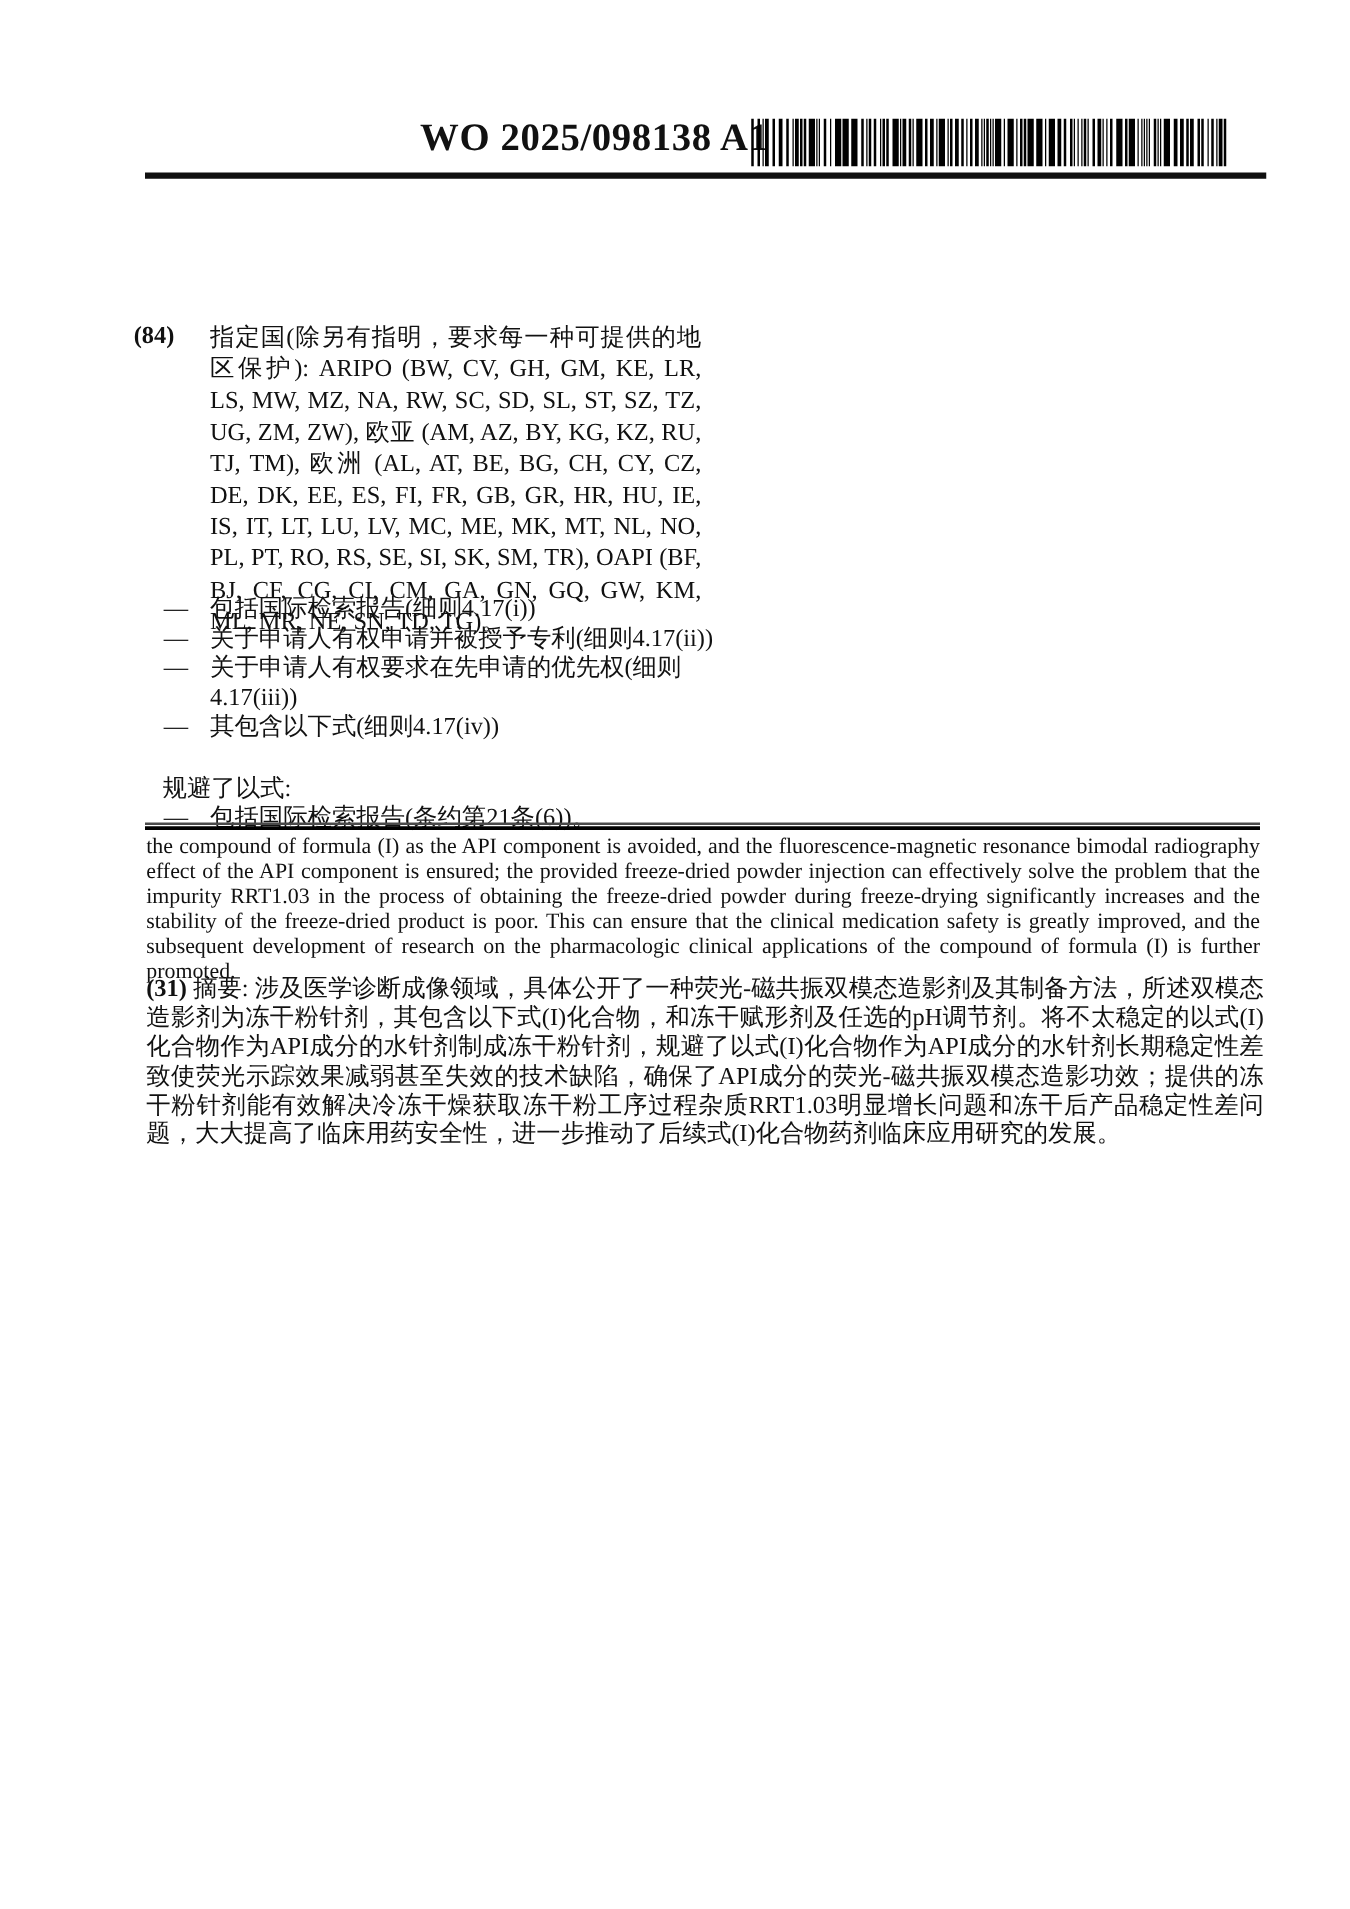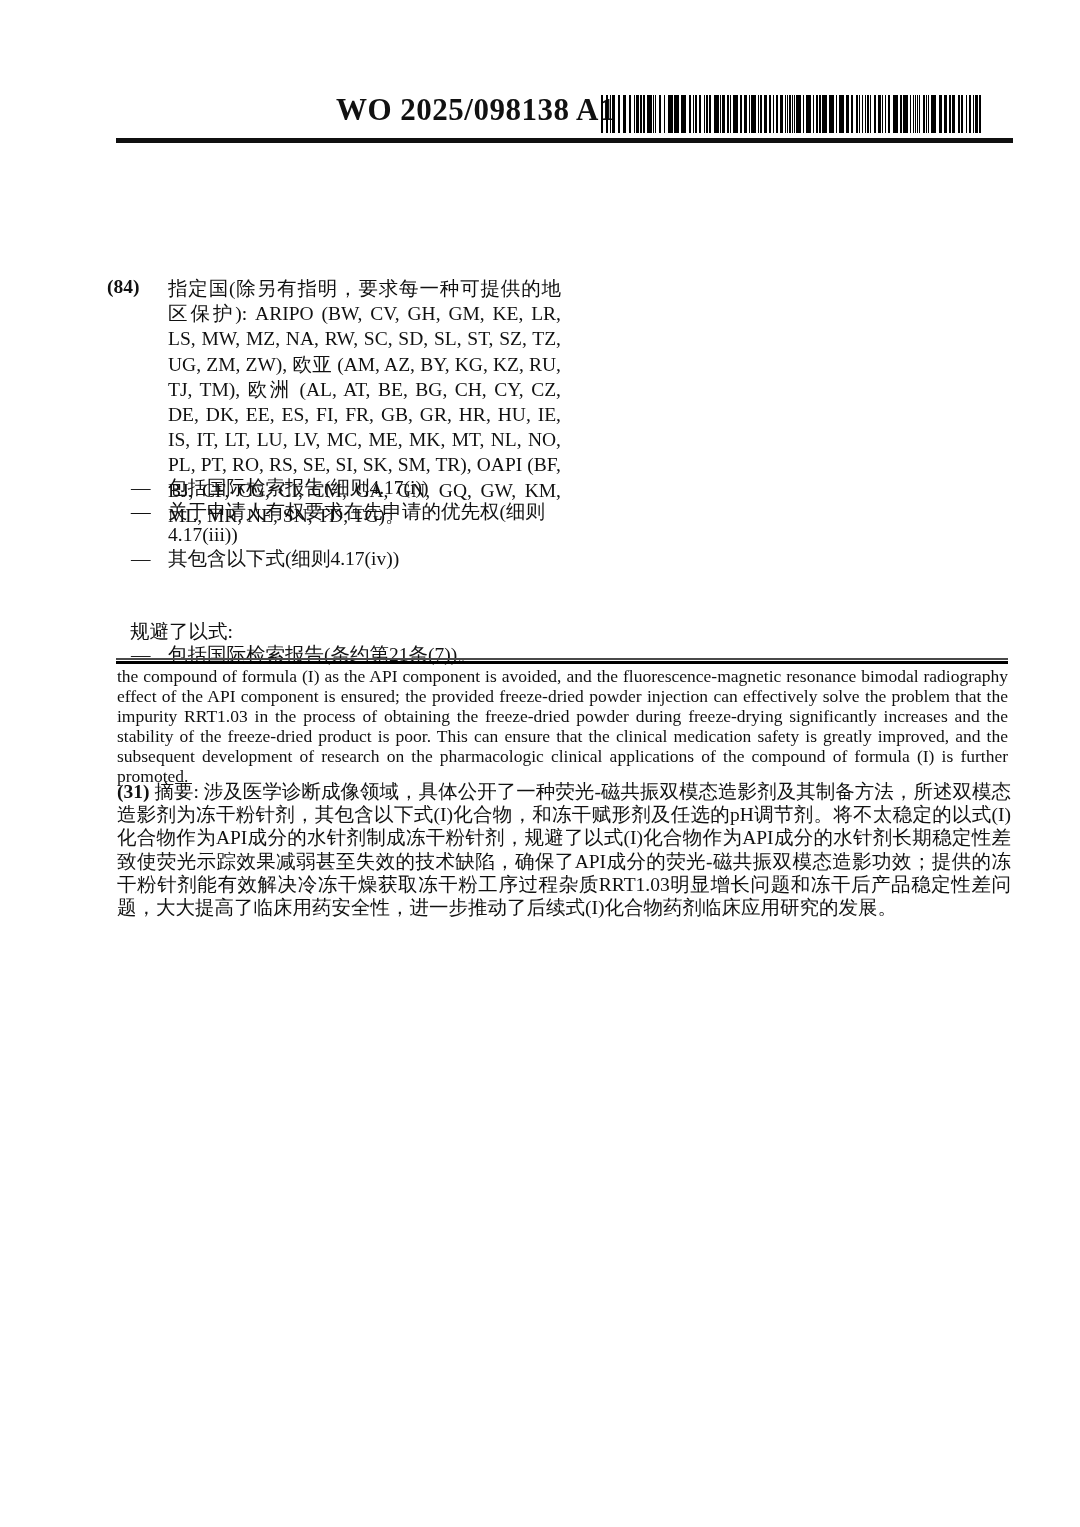--- a/index.html
+++ b/index.html
@@ -26,21 +26,21 @@
   .barcode span{display:block;height:100%;background:#000;flex:none;}
   .rule-top{
     position:absolute;left:116px;top:138px;width:897px;height:5px;
     background:#101010;
   }
   
   .codes-cont{
     position:absolute;left:168px;top:157px;width:393px;
     font-size:20px;line-height:24.7px;text-align:justify;
   }
-  .sec84{position:absolute;left:107px;top:258px;width:456px;margin-top:18px;}
+  .sec84{position:absolute;left:107px;top:258px;width:456px;}
   .sec84 .label{
     position:absolute;left:0;top:0;
     font-weight:bold;font-size:19.5px;
   }
   .sec84 .body{
     margin-left:61px;width:393px;
     font-size:19.5px;line-height:25.2px;text-align:justify;
   }
   .decl{position:absolute;left:130px;top:476px;width:462px;
     font-size:19.5px;line-height:23.6px;}
@@ -178,37 +178,38 @@
   </div>
 
   <div class="decl">
     <div class="decl-items">
       <div class="item">
         <span class="dash">—</span>
         <span>包括国际检索报告(细则4.17(i))</span>
       </div>
       <div class="item">
         <span class="dash">—</span>
+        <span>关于申请人有权申请并被授予专利(细则4.17(ii))</span>
       </div>
       <div class="item">
         <span class="dash">—</span>
         <span>关于申请人有权要求在先申请的优先权(细则 4.17(iii))</span>
       </div>
       <div class="item">
         <span class="dash">—</span>
         <span>其包含以下式(细则4.17(iv))</span>
       </div>
     </div>
   </div>
 
   <div class="pubnote">
     <div>规避了以式:</div>
     <div class="item">
       <span class="dash">—</span>
-      <span>包括国际检索报告(条约第21条(7))。</span>
+      <span>包括国际检索报告(条约第21条(6))。</span>
     </div>
   </div>
 
   <div class="rule-mid"></div>
 
   <div class="abs-en">the compound of formula (I) as the API component is avoided, and the fluorescence-magnetic resonance bimodal radiography effect of the API component is ensured; the provided freeze-dried powder injection can effectively solve the problem that the impurity RRT1.03 in the process of obtaining the freeze-dried powder during freeze-drying significantly increases and the stability of the freeze-dried product is poor. This can ensure that the clinical medication safety is greatly improved, and the subsequent development of research on the pharmacologic clinical applications of the compound of formula (I) is further promoted.</div>
 
   <div class="abs-cn">
     <span class="label">(31) </span>
     <span>摘要: </span>

